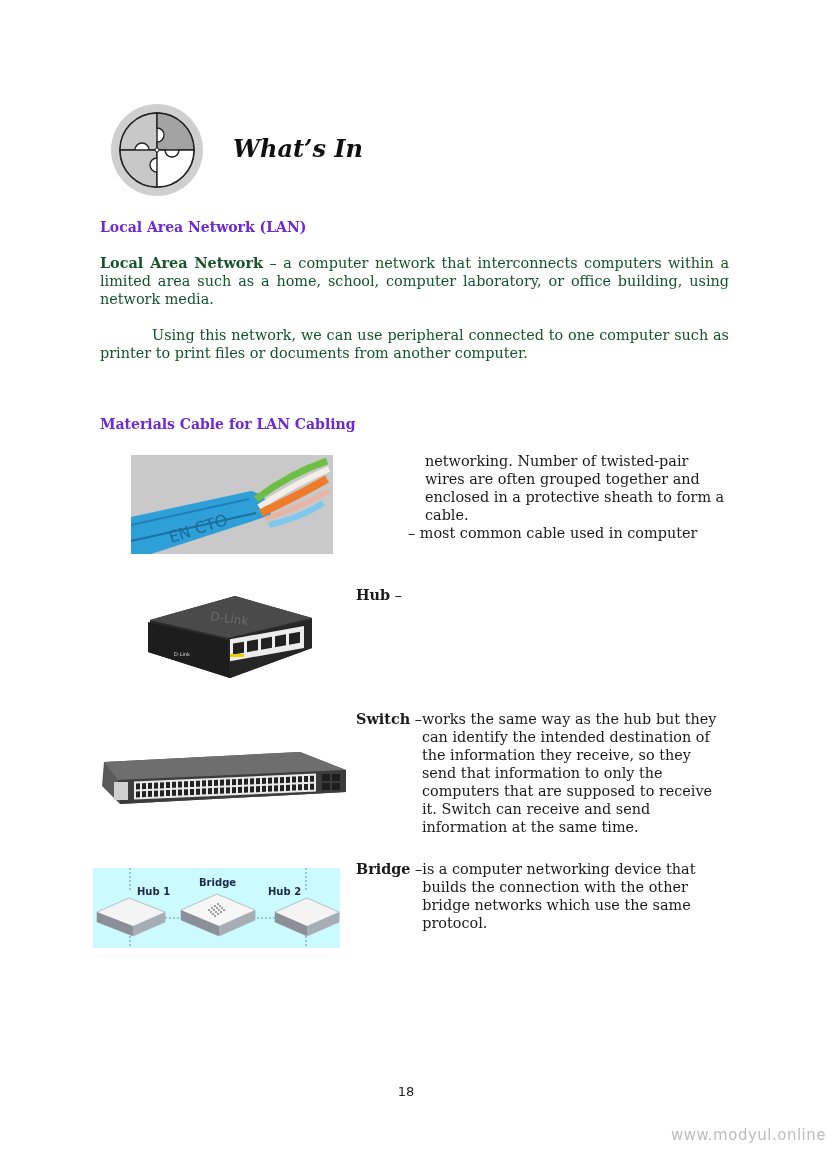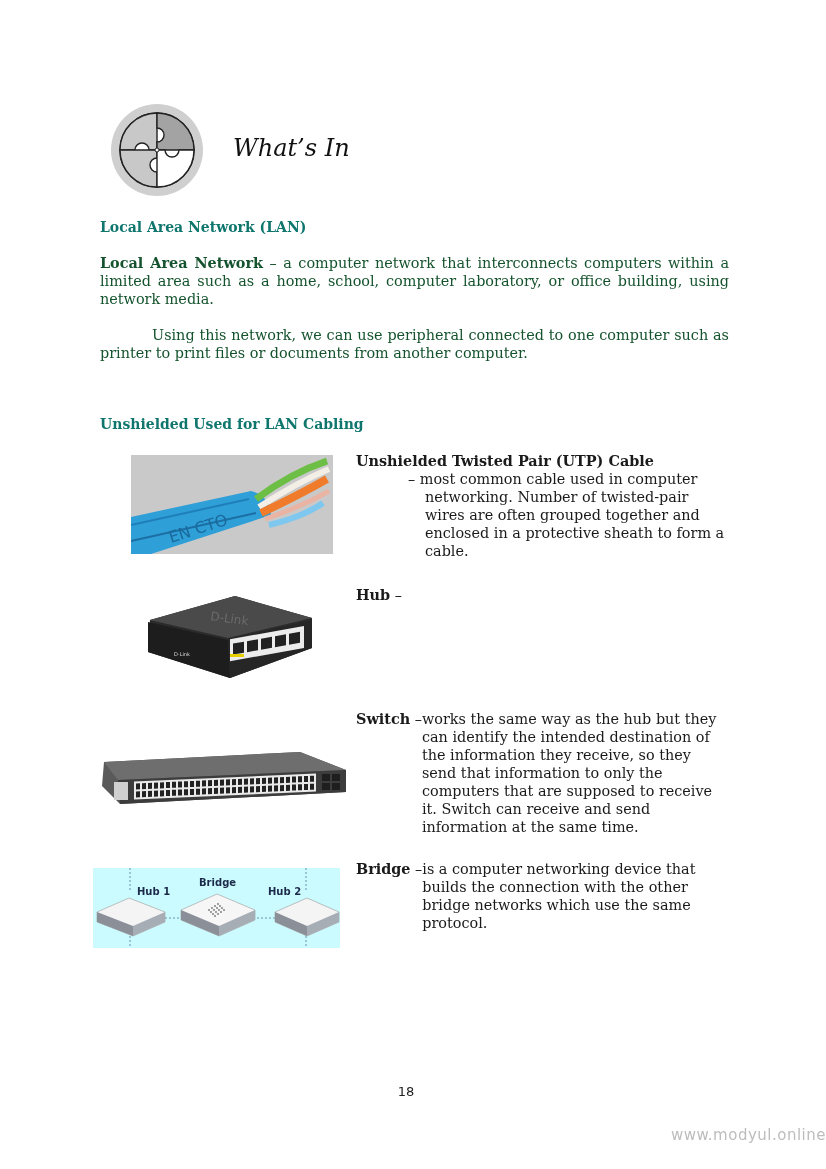--- a/index.html
+++ b/index.html
@@ -2,23 +2,23 @@
 <html><head>
 <meta charset="utf-8">
 <style>
   html, body { margin:0; padding:0; background:#ffffff; }
   body { width:826px; height:1169px; position:relative; overflow:hidden;
          font-family:"DejaVu Serif","Liberation Serif",serif; color:#1a1a1a; }
   .abs { position:absolute; }
 
   
   #logo { left:111px; top:104px; width:92px; height:92px; }
-  #title { left:233px; top:134px; font-family:"DejaVu Serif",serif; font-weight:normal; font-style:italic; font-size:24px; color:#111; }
-
-  .h-section { font-family:"DejaVu Serif",serif; font-weight:bold; font-size:14px; color:#0f766e; }
+  #title { left:233px; top:134px; font-family:"DejaVu Serif",serif; font-weight:bold; font-style:italic; font-size:24px; color:#111; }
+
+  .h-section { font-family:"DejaVu Serif",serif; font-weight:bold; font-size:14px; color:#6d28d9; }
   .body-text { font-family:"DejaVu Serif",serif; font-size:14.4px; line-height:18px; color:#14532d; }
   .justify { text-align:justify; text-align-last:left; }
   b { font-weight:bold; }
 
   #lan-heading { left:100px; top:219px; }
   #lan-def { left:100px; top:254px; width:629px; }
   #lan-use { left:100px; top:326px; width:629px; }
   #lan-use .indent { padding-left:26px; }
   #materials-heading { left:100px; top:416px; }
 
@@ -66,42 +66,41 @@
   </svg>
 </div>
 <div id="title" class="abs">What’s In</div>
 
 <div id="lan-heading" class="abs h-section">Local Area Network (LAN)</div>
 
 <div id="lan-def" class="abs body-text justify"><b>Local Area Network</b><span> – a computer network that interconnects computers within a limited area such as a home, school, computer laboratory, or office building, using network media.</span></div>
 
 <div id="lan-use" class="abs body-text justify"><span class="indent" style="display:inline-block;width:26px;"></span><span>Using this network, we can use peripheral connected to one computer such as printer to print files or documents from another computer.</span></div>
 
-<div id="materials-heading" class="abs h-section">Unshielded Used for LAN Cabling</div>
+<div id="materials-heading" class="abs h-section">Materials Cable for LAN Cabling</div>
 
 <div id="utp-img" class="img-box">
   <svg width="202" height="99" viewBox="0 0 202 99">
     <rect width="202" height="99" fill="#c9c9c9"></rect>
 
     <path d="M0 62 L120 36 Q138 40 140 60 L20 99 L0 99 Z" fill="#2f9fd8"></path>
     <path d="M0 70 L118 44" stroke="#1f7fb8" stroke-width="2" fill="none"></path>
     <path d="M0 86 L125 58" stroke="#1b6fa3" stroke-width="2" fill="none"></path>
     <text x="40" y="88" font-size="16" fill="#1a6a9c" font-family="DejaVu Sans, sans-serif" transform="rotate(-18 40 88)">EN  CTO</text>
 
     <path d="M125 44 Q160 18 196 6" stroke="#6cbf44" stroke-width="7" fill="none"></path>
     <path d="M128 52 Q165 28 198 14" stroke="#f3eee6" stroke-width="6" fill="none"></path>
     <path d="M130 58 Q168 40 196 24" stroke="#f07b2a" stroke-width="8" fill="none"></path>
     <path d="M134 64 Q170 52 198 36" stroke="#e9b4a3" stroke-width="5" fill="none"></path>
     <path d="M138 70 Q172 62 192 48" stroke="#7ec7ee" stroke-width="6" fill="none"></path>
   </svg>
 </div>
 <div id="utp-text" class="item-text">
-  <span class="t">Unshielded Twisted Pair (UTP) Cable</span>
+  <span class="cont" style="padding-left:69px;width:300px;">networking. Number of twisted-pair wires are often grouped together and enclosed in a protective sheath to form a cable.</span>
   <span class="cont" style="padding-left:52px;"><span>– </span><span>most common cable used in computer</span></span>
-  <span class="cont" style="padding-left:69px;width:300px;">networking. Number of twisted-pair wires are often grouped together and enclosed in a protective sheath to form a cable.</span>
 </div>
 
 <div id="hub-img" class="img-box">
   <svg width="175" height="90" viewBox="0 0 175 90">
     <path d="M10 30 L95 6 L172 28 L172 58 L90 88 L8 62 Z" fill="#2b2b2b"></path>
     <path d="M10 30 L95 6 L172 28 L88 48 Z" fill="#4a4a4a"></path>
     <path d="M8 32 L88 50 L90 88 L8 62 Z" fill="#1d1d1d"></path>
     <path d="M88 50 L172 30 L172 58 L90 88 Z" fill="#262626"></path>
     <text x="70" y="30" font-size="12" fill="#6a6a6a" font-family="DejaVu Sans, sans-serif" transform="rotate(8 70 30)">D-Link</text>
     <text x="34" y="66" font-size="5" fill="#ddd" font-family="DejaVu Sans, sans-serif">D-Link</text>

